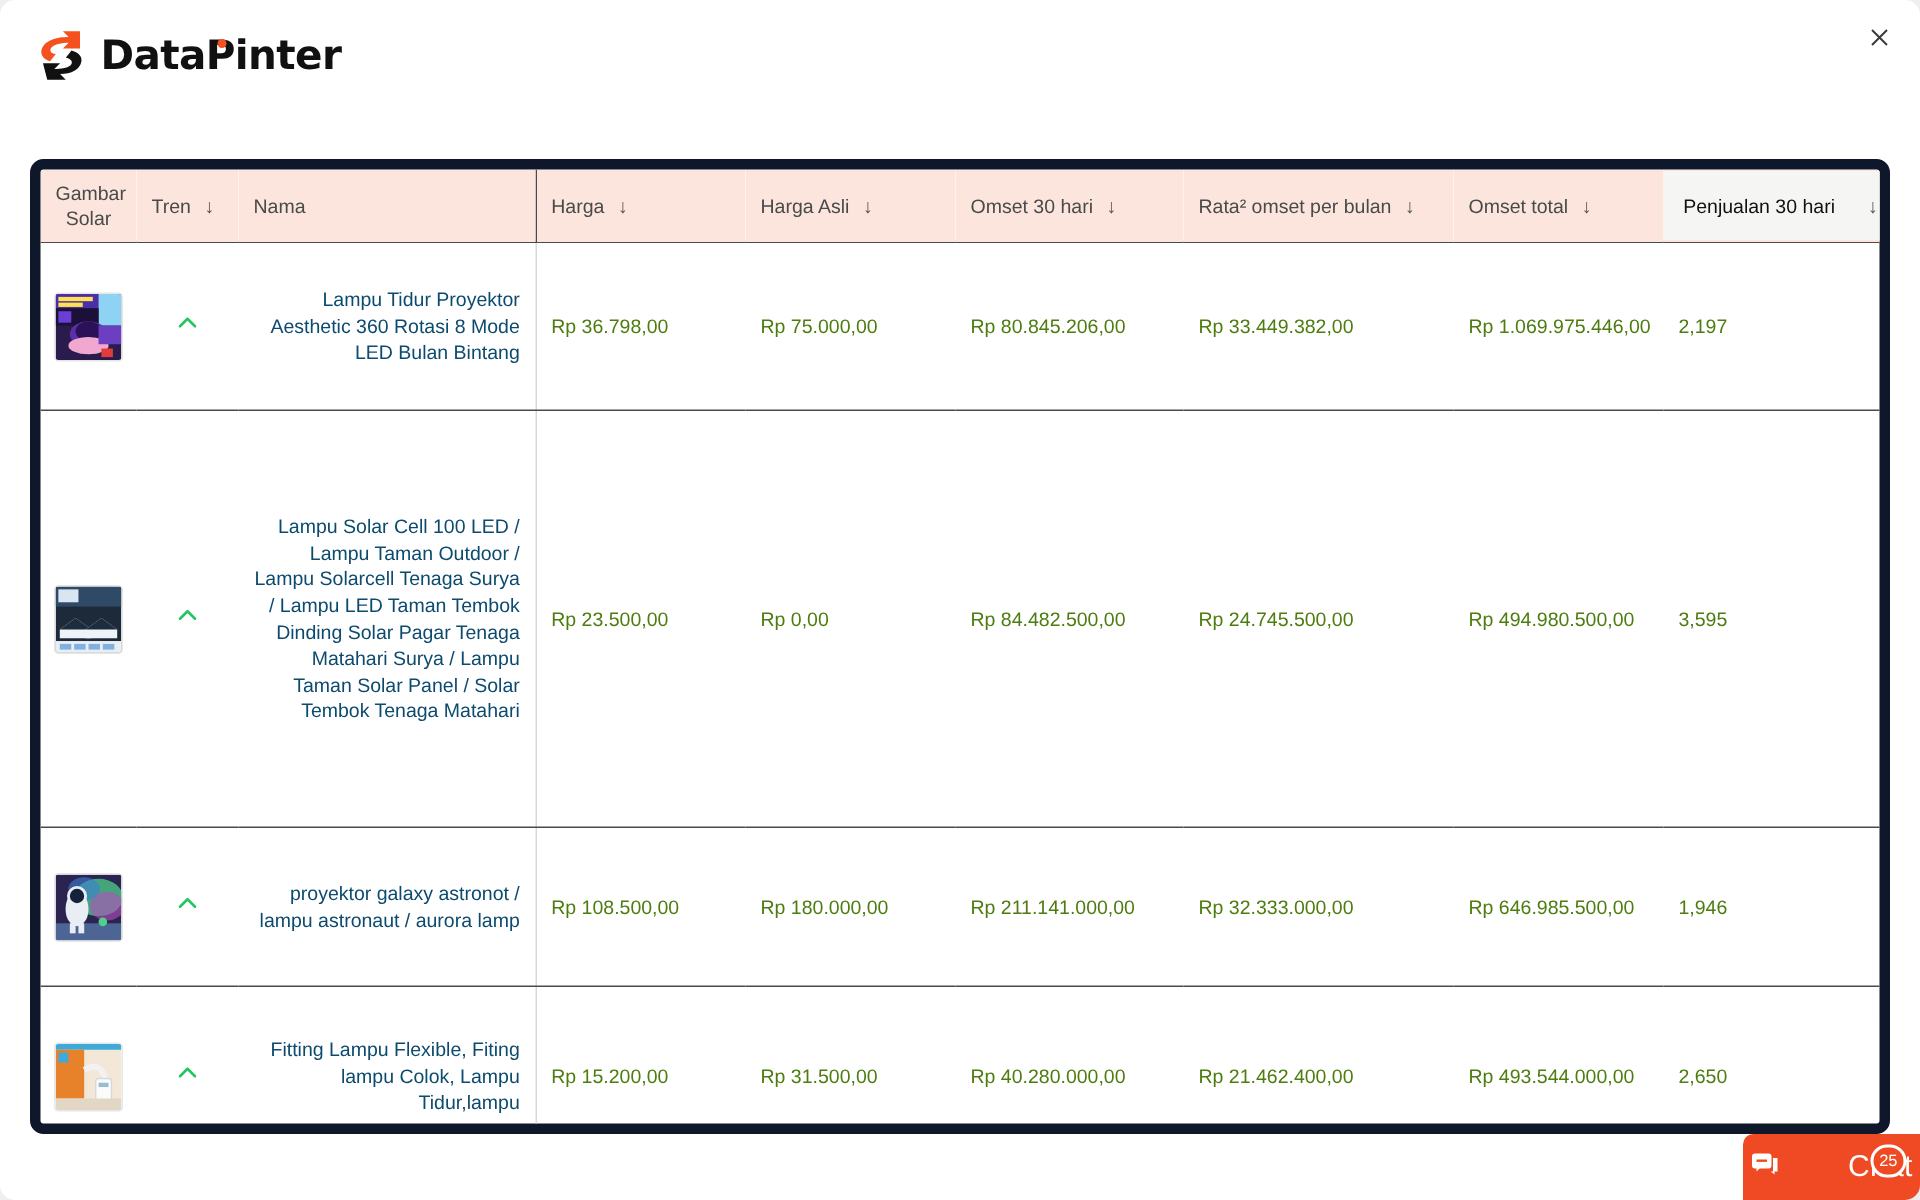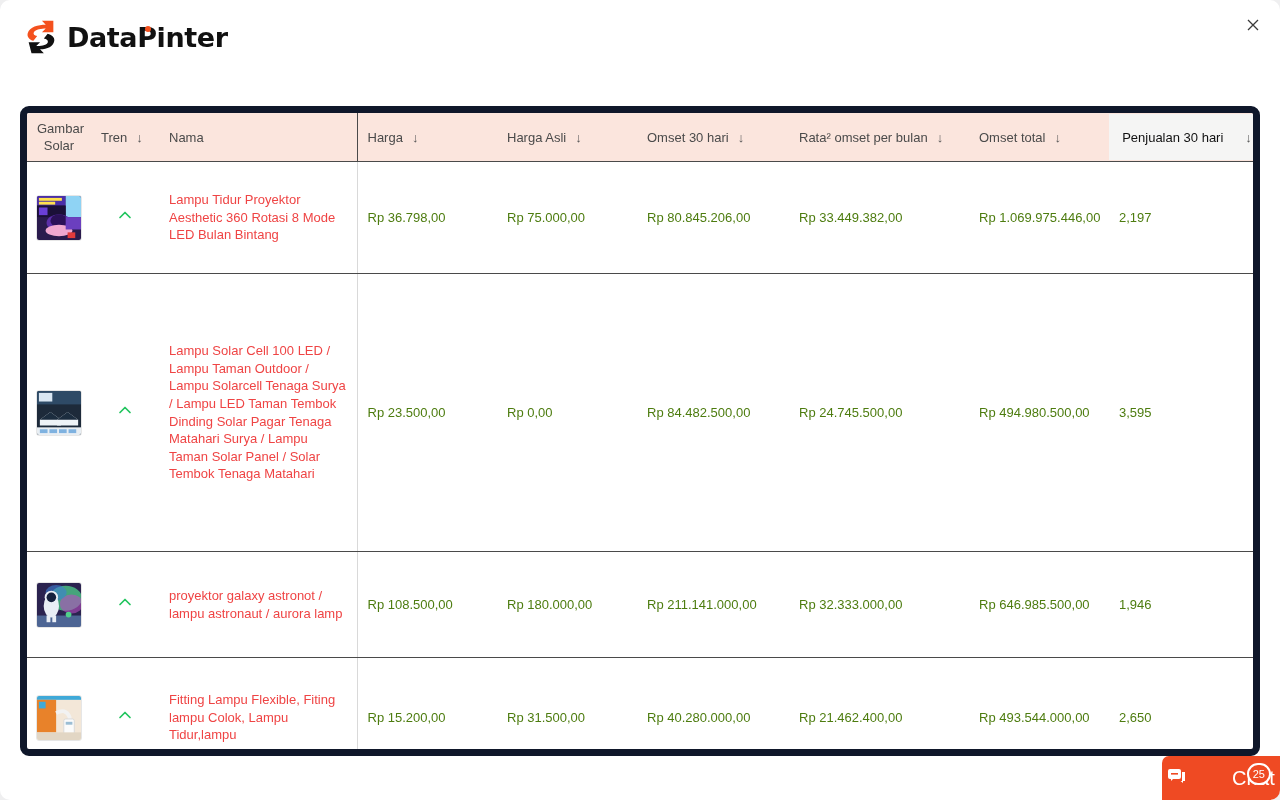--- a/index.html
+++ b/index.html
@@ -164,21 +164,21 @@
     padding: 10px 10px;
     vertical-align: middle;
     font-size: 13px;
     color: #222222;
     line-height: 17.6px;
   }
   tbody td.cell-nama { border-right: 1px solid #d9d9d9; }
 
   tbody td.cell-img { text-align: center; padding: 10px 6px; }
   tbody td.cell-tren { text-align: center; }
-  tbody td.cell-name { color: #ef4444; }
+  tbody td.cell-name { color: #0c4a6e; text-align: right; }
 
   tbody td.cell-num { white-space: nowrap; color: #4d7c0f; }
 
   .thumb {
     width: 46px;
     height: 46px;
     border-radius: 3px;
     display: inline-block;
     vertical-align: middle;
     overflow: hidden;

